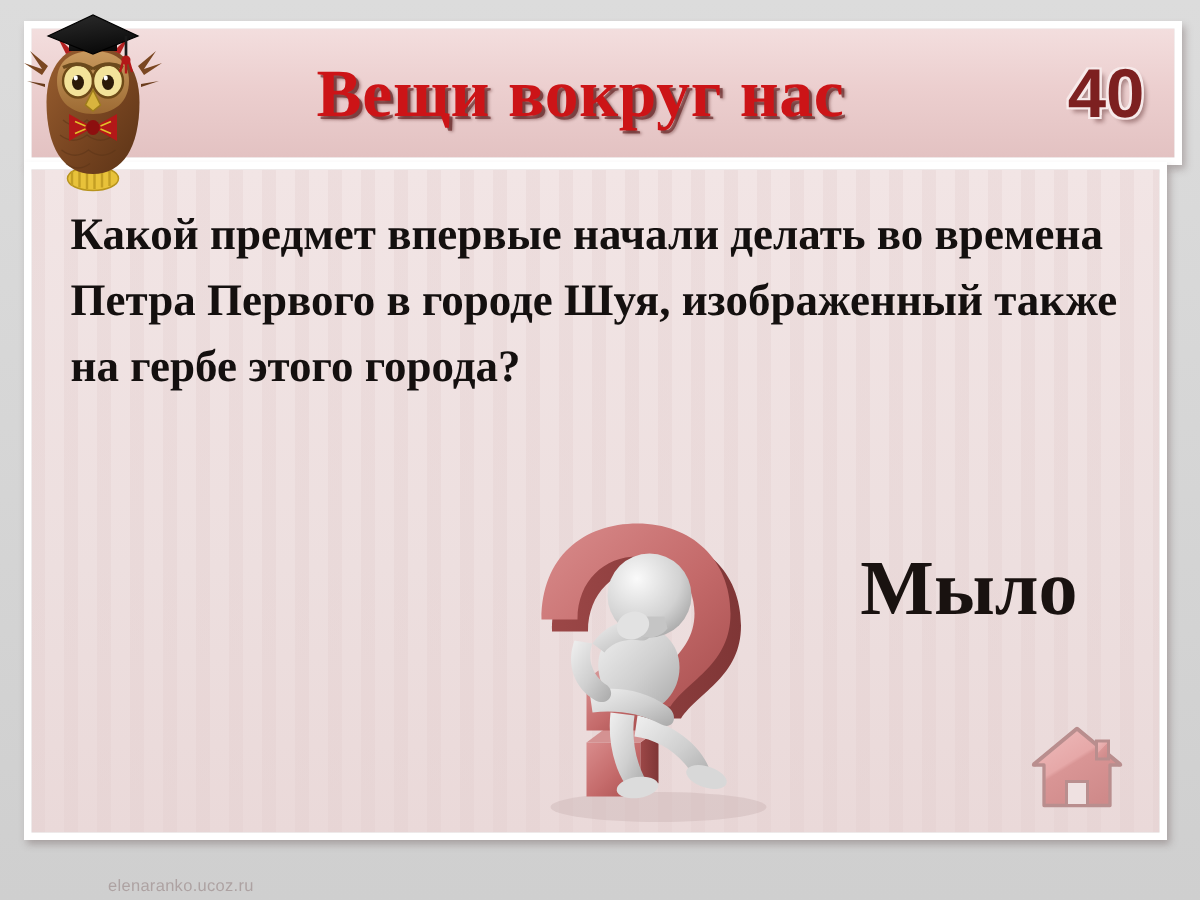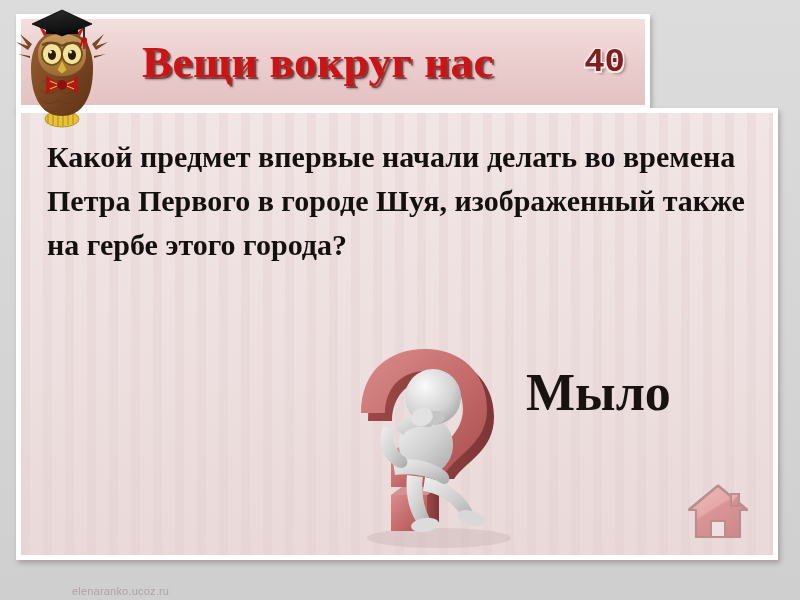--- a/index.html
+++ b/index.html
@@ -19,21 +19,21 @@
     width: 800px;
     height: 600px;
     background: linear-gradient(180deg, #dcdcdc 0%, #d5d5d5 55%, #cfcfcf 100%);
   }
 
   
   #header-panel {
     position: absolute;
     left: 16px;
     top: 14px;
-    width: 634px;
+    width: 772px;
     height: 96px;
     box-sizing: border-box;
     border: 5px solid #ffffff;
     background: linear-gradient(180deg, #f3dede 0%, #eccfcf 45%, #e3c2c2 100%);
     box-shadow: 2px 3px 5px rgba(90,70,70,0.35);
   }
 
   #header-inner {
     position: relative;
     width: 100%;
@@ -56,23 +56,23 @@
     color: #cc1417;
     text-shadow: 2px 2px 0 rgba(80,10,10,0.55), 3px 3px 2px rgba(60,0,0,0.35);
     white-space: nowrap;
   }
 
   #score-badge {
     position: absolute;
     right: 20px;
     top: 50%;
     transform: translateY(-50%);
-    font-family: Liberation Mono, monospace;
+    font-family: Liberation Sans, sans-serif;
     font-weight: bold;
-    font-size: 34px;
+    font-size: 46px;
     color: #7d2020;
     text-shadow:
       -1.5px -1.5px 0 #f7eaea,
        1.5px -1.5px 0 #f7eaea,
       -1.5px  1.5px 0 #f7eaea,
        1.5px  1.5px 0 #f7eaea,
        3px 3px 3px rgba(70,20,20,0.4);
     margin-left: 28px;
   }
 
@@ -124,20 +124,21 @@
     height: 220px;
   }
   #thinker-art svg { display: block; }
 
   
   #answer-text {
     position: absolute;
     left: 505px;
     top: 250px;
     width: 240px;
+    text-align: center;
     font-family: "Liberation Serif", serif;
     font-weight: bold;
     font-size: 52px;
     color: #191210;
   }
 
   
   #home-button {
     position: absolute;
     right: 22px;

